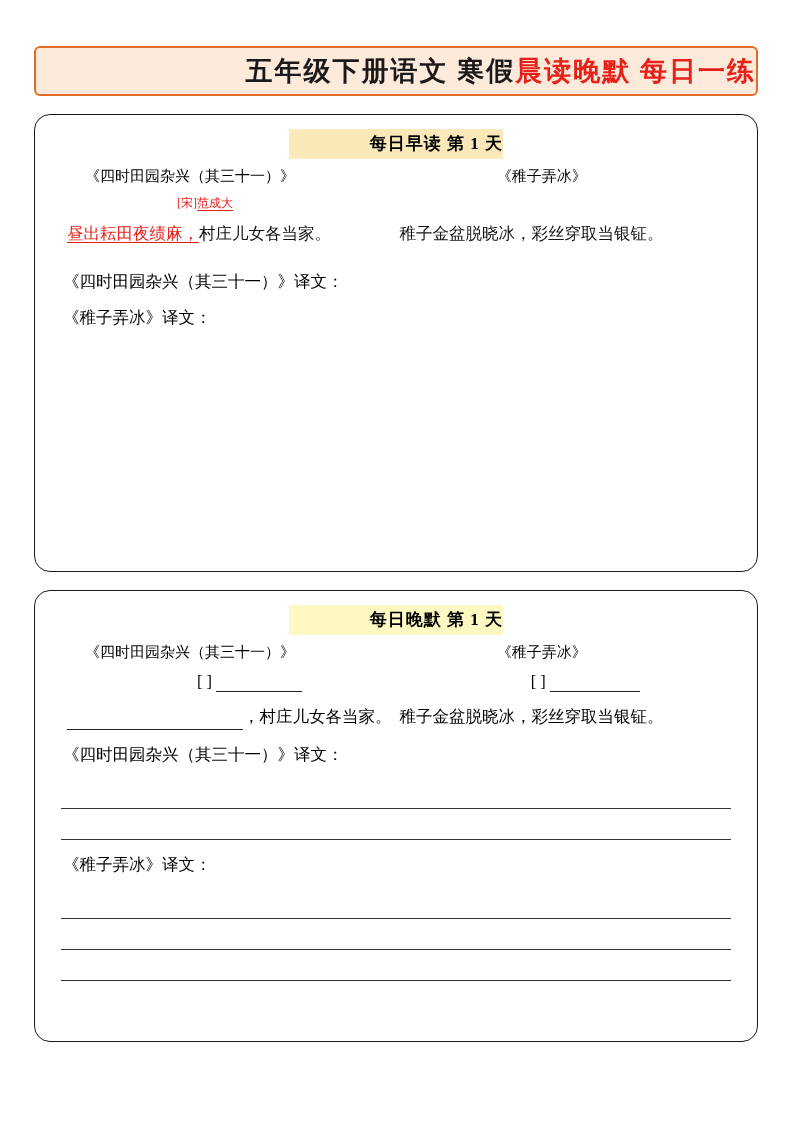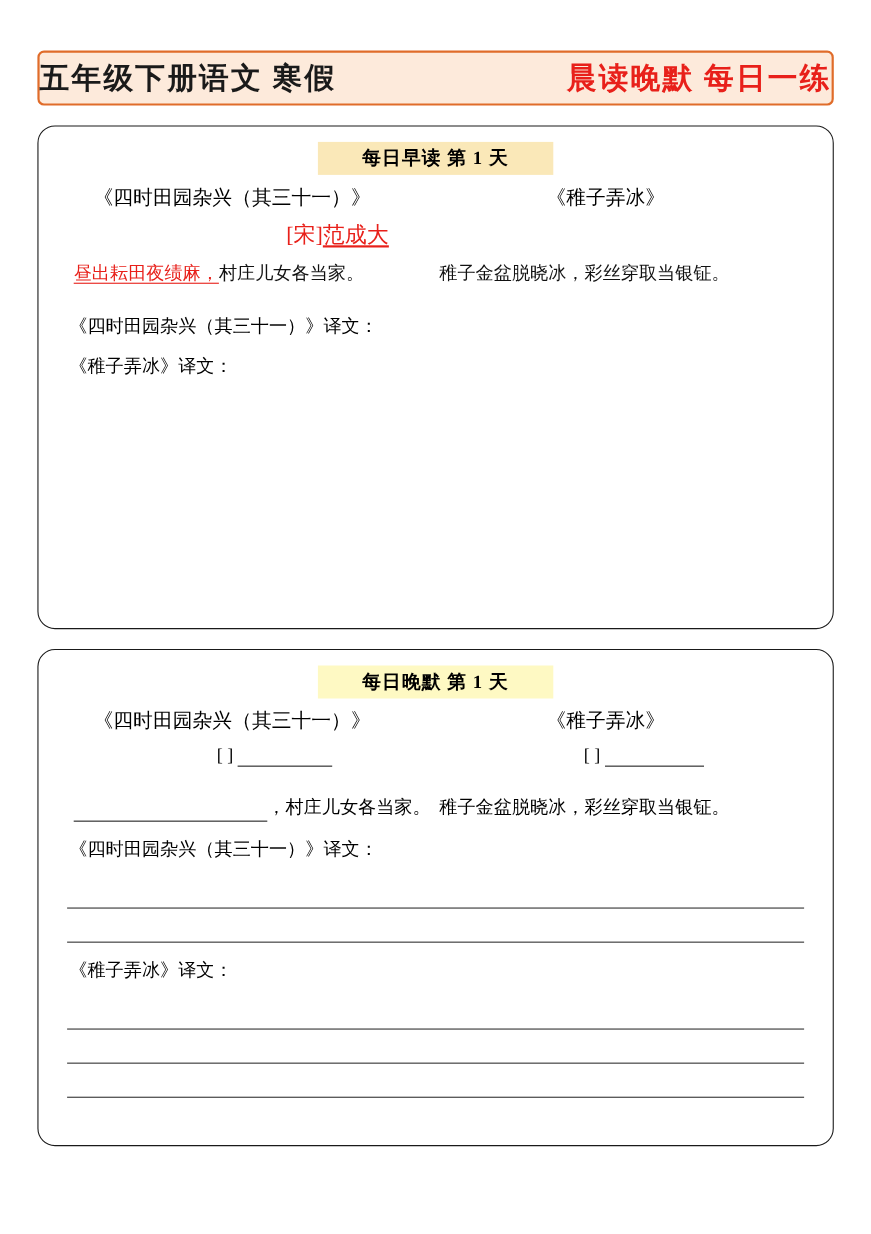--- a/index.html
+++ b/index.html
@@ -25,21 +25,21 @@
 
   
   .title-banner {
     margin-top: 46px;
     height: 46px;
     border: 2px solid #e06c2a;
     border-radius: 6px;
     background: #fdeadb;
     display: flex;
     align-items: center;
-    justify-content: space-between;
+    justify-content: flex-end;
     letter-spacing: 2px;
   }
   .title-banner .t-black {
     font-size: 27px;
     font-weight: bold;
     color: #1a1a1a;
     font-family: "Liberation Serif", "DejaVu Serif", serif;
   }
   .title-banner .t-red {
     font-size: 27px;
@@ -57,51 +57,50 @@
     padding: 14px 22px 18px 22px;
     position: relative;
   }
   .card-1 { height: 458px; }
   .card-2 { height: 452px; }
 
   .section-tag {
     display: block;
     margin: 0 auto 6px auto;
     width: 214px;
-    text-align: center;
+    text-align: right;
     font-size: 17px;
     font-weight: bold;
     letter-spacing: 1px;
     padding: 3px 0 4px 0;
   }
   .tag-morning { background: #fae8b8; }
   .tag-evening { background: #fef9c3; }
 
   .poem-heads {
     display: flex;
-    font-size: 18px;
+    font-size: 15px;
     margin-top: 8px;
     justify-content: space-between;
   }
   .poem-heads .left {
     width: 56%;
     padding-left: 28px;
     box-sizing: border-box;
   }
   .poem-heads .right {
     width: 44%;
     padding-left: 60px;
     box-sizing: border-box;
   }
 
   .author-row {
     display: flex;
-    font-size: 20px;
+    font-size: 12px;
     margin-top: 9px;
-    text-align: center;
   }
   .author-row .left {
     width: 56%;
     padding-left: 120px;
     box-sizing: border-box;
   }
   .author-row .right {
     width: 44%;
     padding-left: 100px;
     box-sizing: border-box;
@@ -149,21 +148,21 @@
   
   .bk {
     display: inline-block;
     border-bottom: 1.2px solid #222;
     vertical-align: bottom;
     height: 16px;
   }
   .fill-row {
     display: flex;
     font-size: 16.5px;
-    margin-top: 24px;
+    margin-top: 12px;
     line-height: 1.6;
   }
   .fill-row .left {
     width: 50.5%;
     box-sizing: border-box;
     padding-left: 10px;
   }
   .fill-row .right {
     width: 49.5%;
     box-sizing: border-box;

